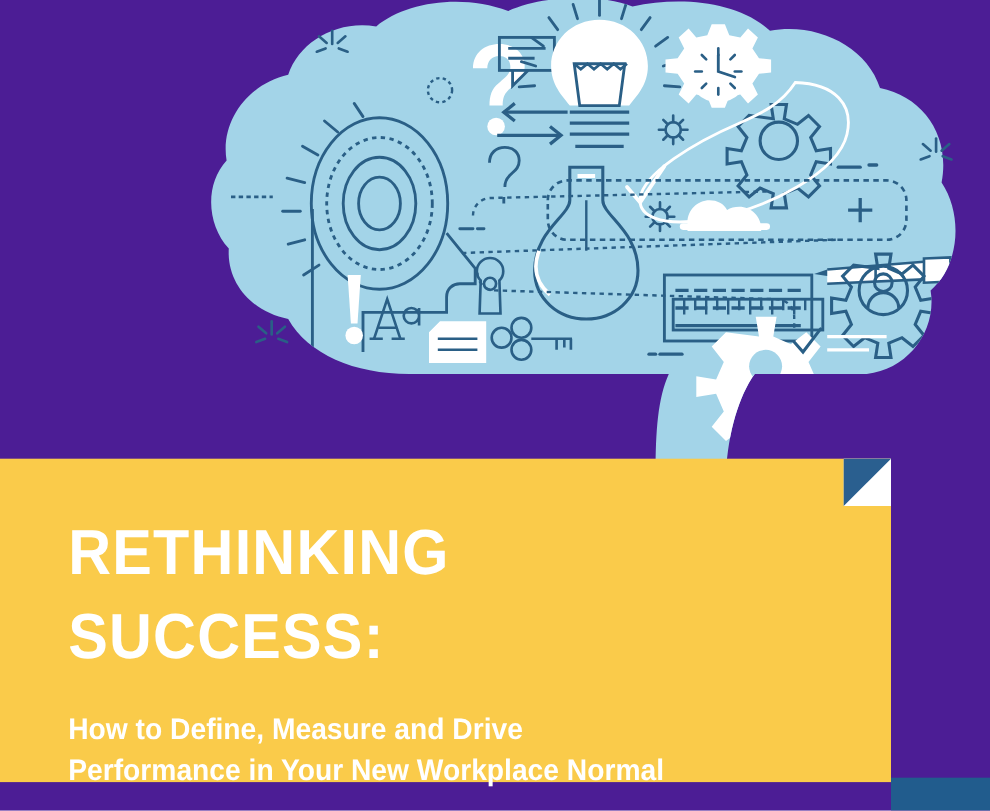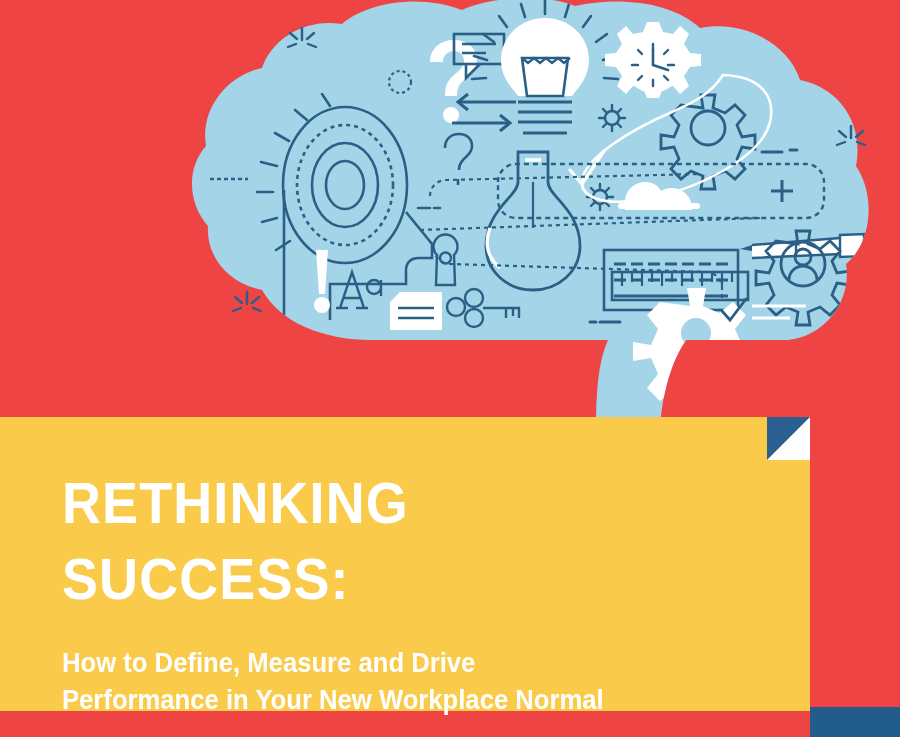--- a/index.html
+++ b/index.html
@@ -8,21 +8,21 @@
     padding: 0;
     background: #ffffff;
   }
   body {
     font-family: "Liberation Sans", sans-serif;
   }
   #poster {
     position: relative;
     width: 900px;
     height: 737px;
-    background: #ef4444;
+    background: #4c1d95;
     overflow: hidden;
   }
   #brain-illustration {
     position: absolute;
     left: 0;
     top: 0;
     width: 900px;
     height: 430px;
   }
   #banner-group {

